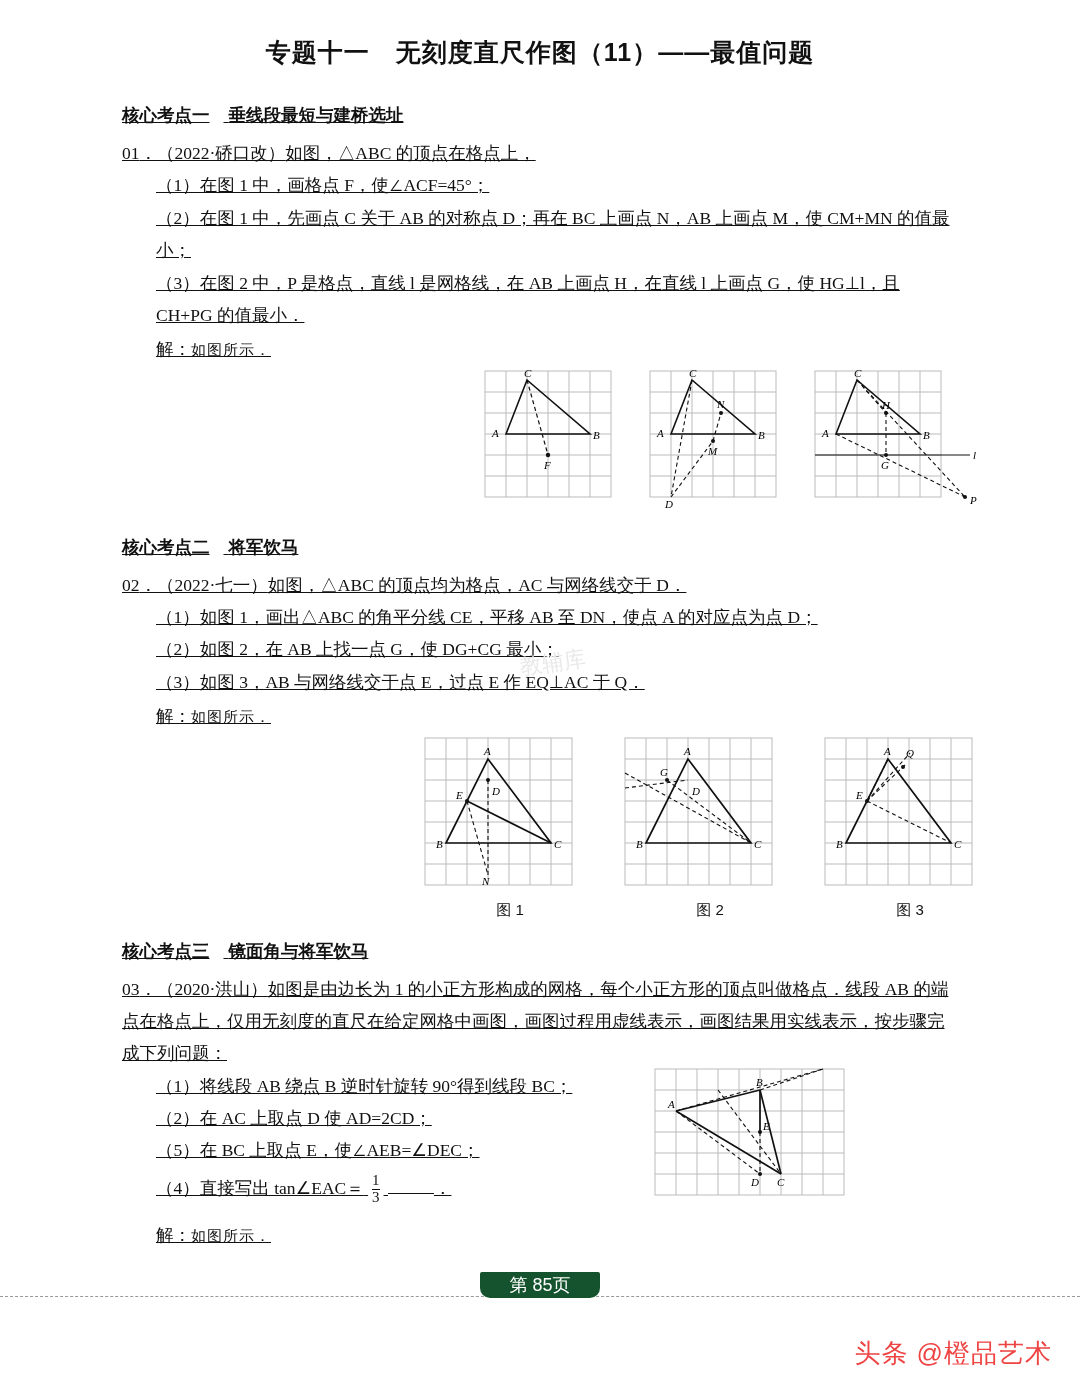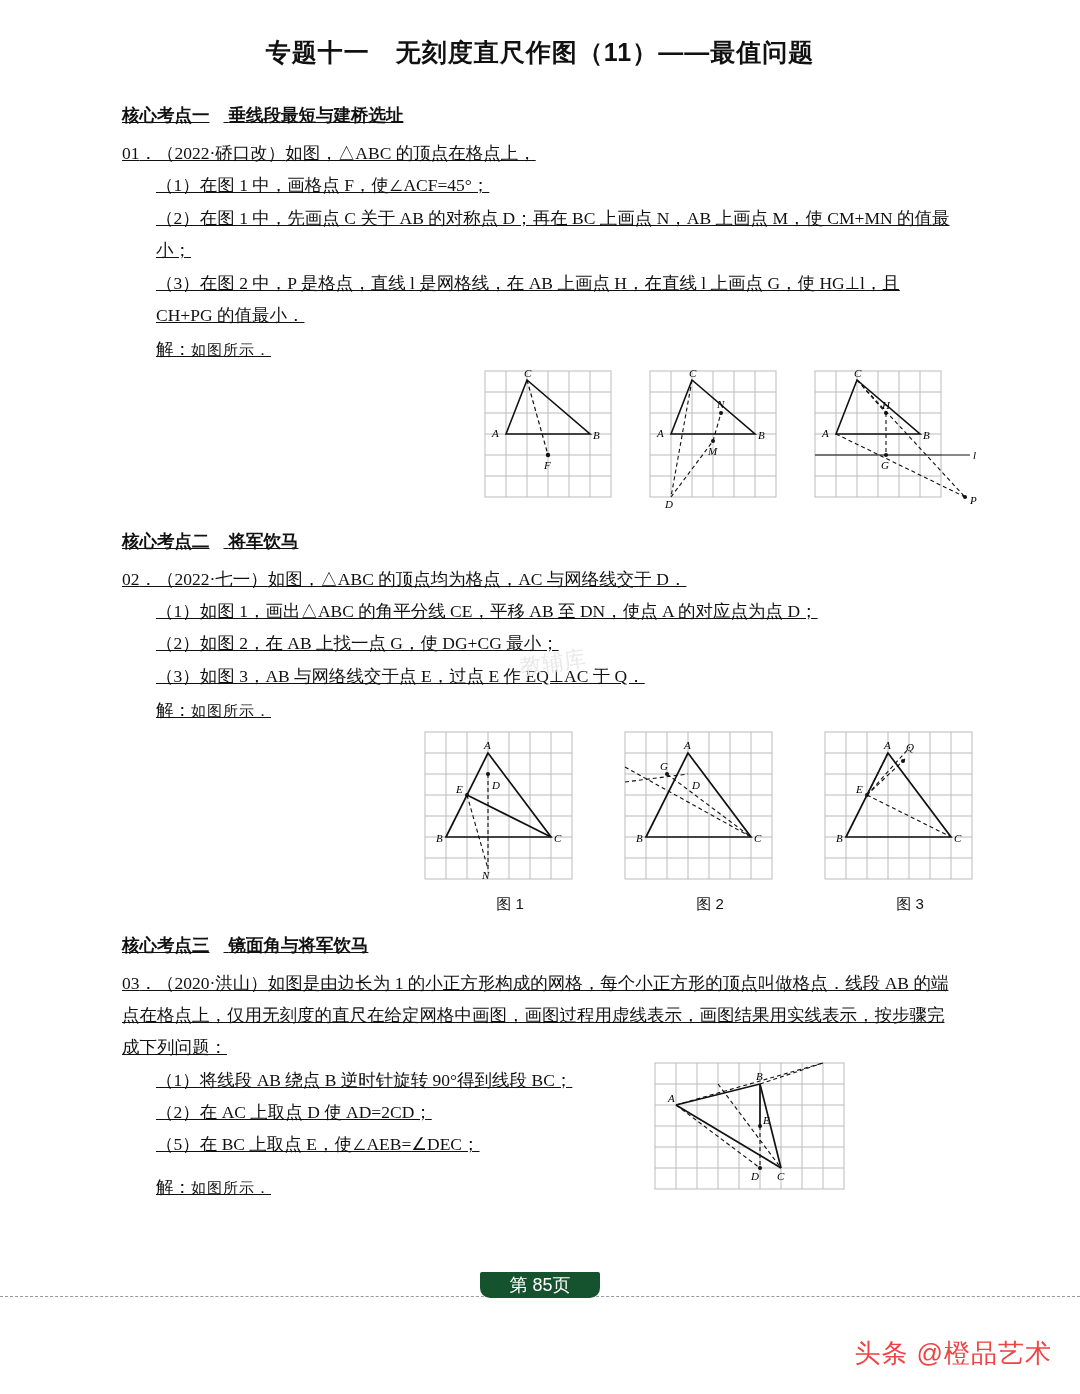--- a/index.html
+++ b/index.html
@@ -214,21 +214,21 @@
         <text x="44" y="11" font-size="11" font-style="italic" font-family="serif">C</text>
         <text x="12" y="71" font-size="11" font-style="italic" font-family="serif">A</text>
         <text x="113" y="73" font-size="11" font-style="italic" font-family="serif">B</text>
         <text x="72" y="43" font-size="11" font-style="italic" font-family="serif">H</text>
         <text x="71" y="103" font-size="11" font-style="italic" font-family="serif">G</text>
         <text x="163" y="93" font-size="11" font-style="italic" font-family="serif">l</text>
         <text x="160" y="138" font-size="11" font-style="italic" font-family="serif">P</text>
       </svg>
     </div>
 
-    <div class="section-head" style="margin-top:18px;">
+    <div class="section-head" style="margin-top:24px;">
       <span class="kp">核心考点二</span>
       <span>将军饮马</span>
     </div>
 
     <div class="prob">
       <div>
         <span class="num"><span>02</span>．</span><span>（2022·七一）</span><span>如图，△ABC 的顶点均为格点，AC 与网络线交于 D．</span>
       </div>
       <div class="indent">（1）如图 1，画出△ABC 的角平分线 CE，平移 AB 至 DN，使点 A 的对应点为点 D；</div>
       <div class="indent">（2）如图 2，在 AB 上找一点 G，使 DG+CG 最小；</div>
@@ -357,20 +357,28 @@
 
     <div class="prob">
       <div style="padding-left:0;">
         <span class="num"><span>03</span>．</span><span>（2020·洪山）</span><span>如图是由边长为 1 的小正方形构成的网格，每个小正方形的顶点叫做格点．线段 AB 的端点在格点上，仅用无刻度的直尺在给定网格中画图，画图过程用虚线表示，画图结果用实线表示，按步骤完成下列问题：</span>
       </div>
       <div style="position:relative;">
         <div style="width:510px;">
           <div class="indent">（1）将线段 AB 绕点 B 逆时针旋转 90°得到线段 BC；</div>
           <div class="indent">（2）在 AC 上取点 D 使 AD=2CD；</div>
           <div class="indent">（5）在 BC 上取点 E，使∠AEB=∠DEC；</div>
+          <div class="indent" style="line-height:2.4;">
+            <span>（4）直接写出 tan∠EAC＝</span>
+            <span class="frac">
+              <span class="n">1</span>
+              <span class="d">3</span>
+            </span>
+            <span class="blank"></span><span>．</span>
+          </div>
           <div class="sol" style="margin-top:10px;">
             <span class="k">解：</span><span class="t">如图所示．</span>
           </div>
         </div>
 
         <svg width="215" height="145" viewBox="0 0 215 145" style="position:absolute; left:528px; top:-6px;">
           <g stroke="#bbb" stroke-width="1" fill="none">
             <rect x="5" y="5" width="189" height="126"></rect>
             <line x1="5" y1="26" x2="194" y2="26"></line>
               <line x1="5" y1="47" x2="194" y2="47"></line>

